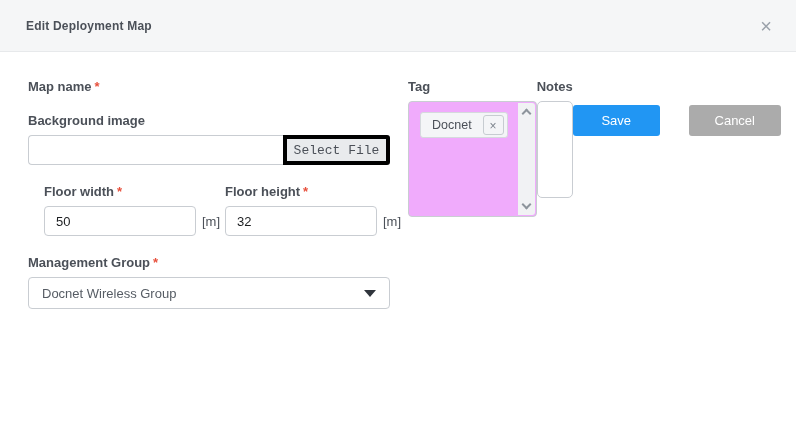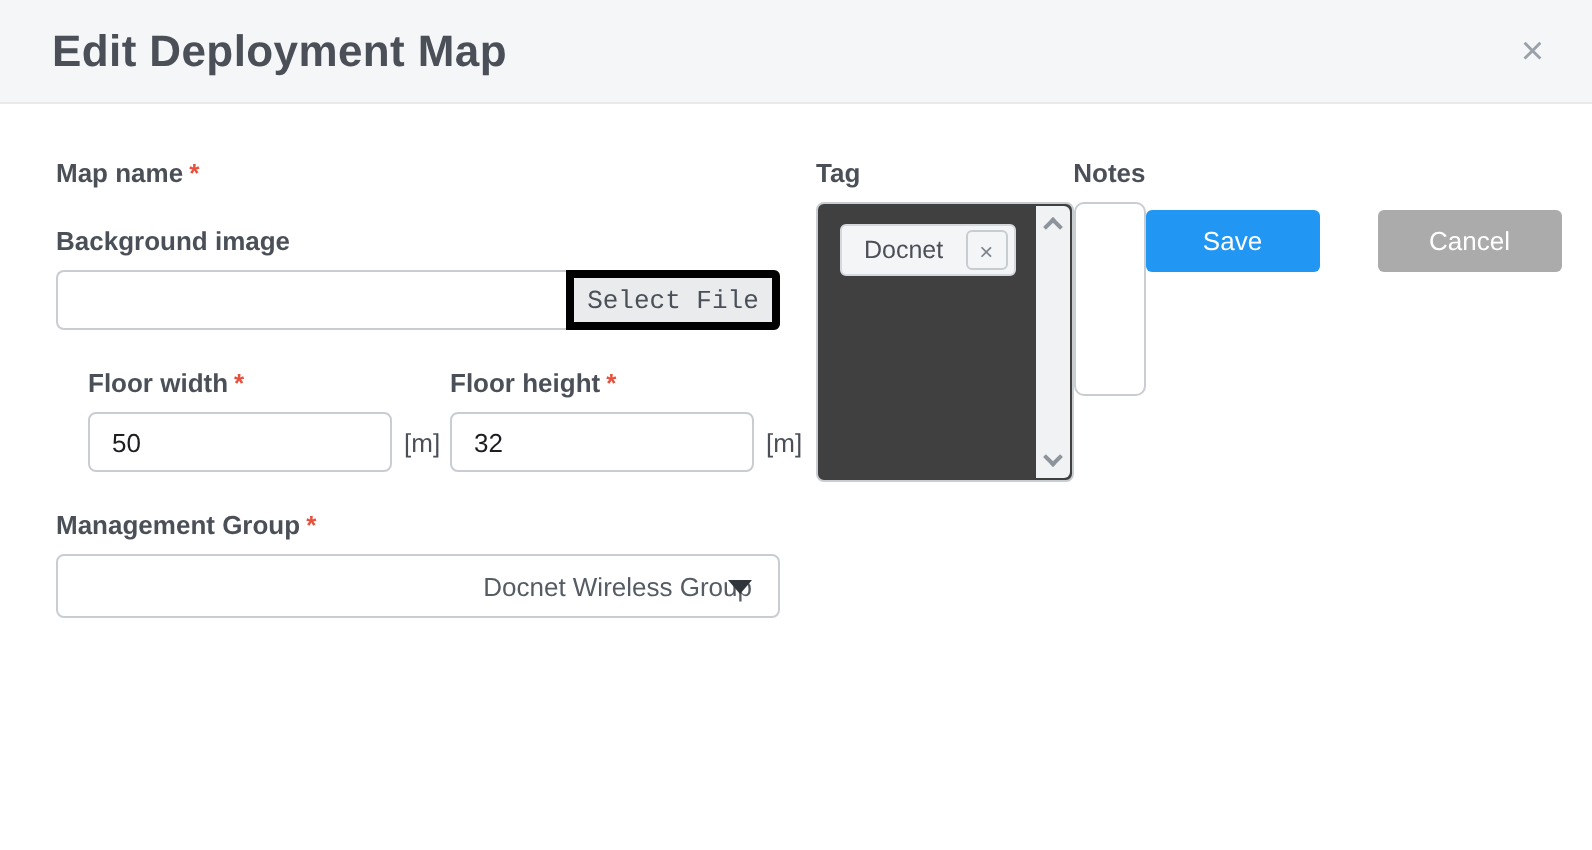--- a/index.html
+++ b/index.html
@@ -15,21 +15,21 @@
 
   
   .dialog-header {
     height: 52px; flex: 0 0 52px;
     background: #f5f6f7;
     border-bottom: 1px solid #e7e9eb;
     display: flex; align-items: center;
     padding: 0 26px;
     position: relative;
   }
-  .dialog-title { font-size: 22px; font-weight: bold; color: #4b5058; letter-spacing: 0.2px; }
+  .dialog-title { font-size: 12px; font-weight: bold; color: #4b5058; letter-spacing: 0.2px; }
   .close-btn {
     position: absolute; right: 24px; top: 50%;
     transform: translateY(-50%);
     font-size: 20px; line-height: 20px; color: #9aa1aa;
     cursor: pointer; background: none; border: none;
     font-family: "Liberation Sans", sans-serif;
   }
 
   
   .dialog-body {
@@ -84,37 +84,36 @@
   
   .select-box {
     position: relative;
     width: 100%; height: 32px;
     border: 1px solid #c9cdd2; border-radius: 4px;
     background: #fff;
     display: flex; align-items: center;
     padding: 0 13px;
     font-size: 13px; color: #565c64;
     cursor: pointer;
-    justify-content: flex-end;
   }
   .select-caret {
     position: absolute; right: 13px; top: 50%;
     margin-top: -3px;
     width: 0; height: 0;
     border-left: 6px solid transparent;
     border-right: 6px solid transparent;
     border-top: 7px solid #30353c;
   }
 
   
   .tag-box {
     position: relative;
-    width: 100%; height: 140px;
+    width: 100%; height: 116px;
     border: 1px solid #c9cdd2; border-radius: 4px;
-    background: #404040;
+    background: #f0abfc;
     padding: 10px 28px 10px 11px;
   }
   .tag-scrollbar {
     position: absolute; top: 1px; right: 1px; bottom: 1px;
     width: 17px;
     background: #f1f2f4;
     border-radius: 0 3px 3px 0;
     display: flex; flex-direction: column;
     justify-content: space-between; align-items: center;
     padding: 5px 0;

